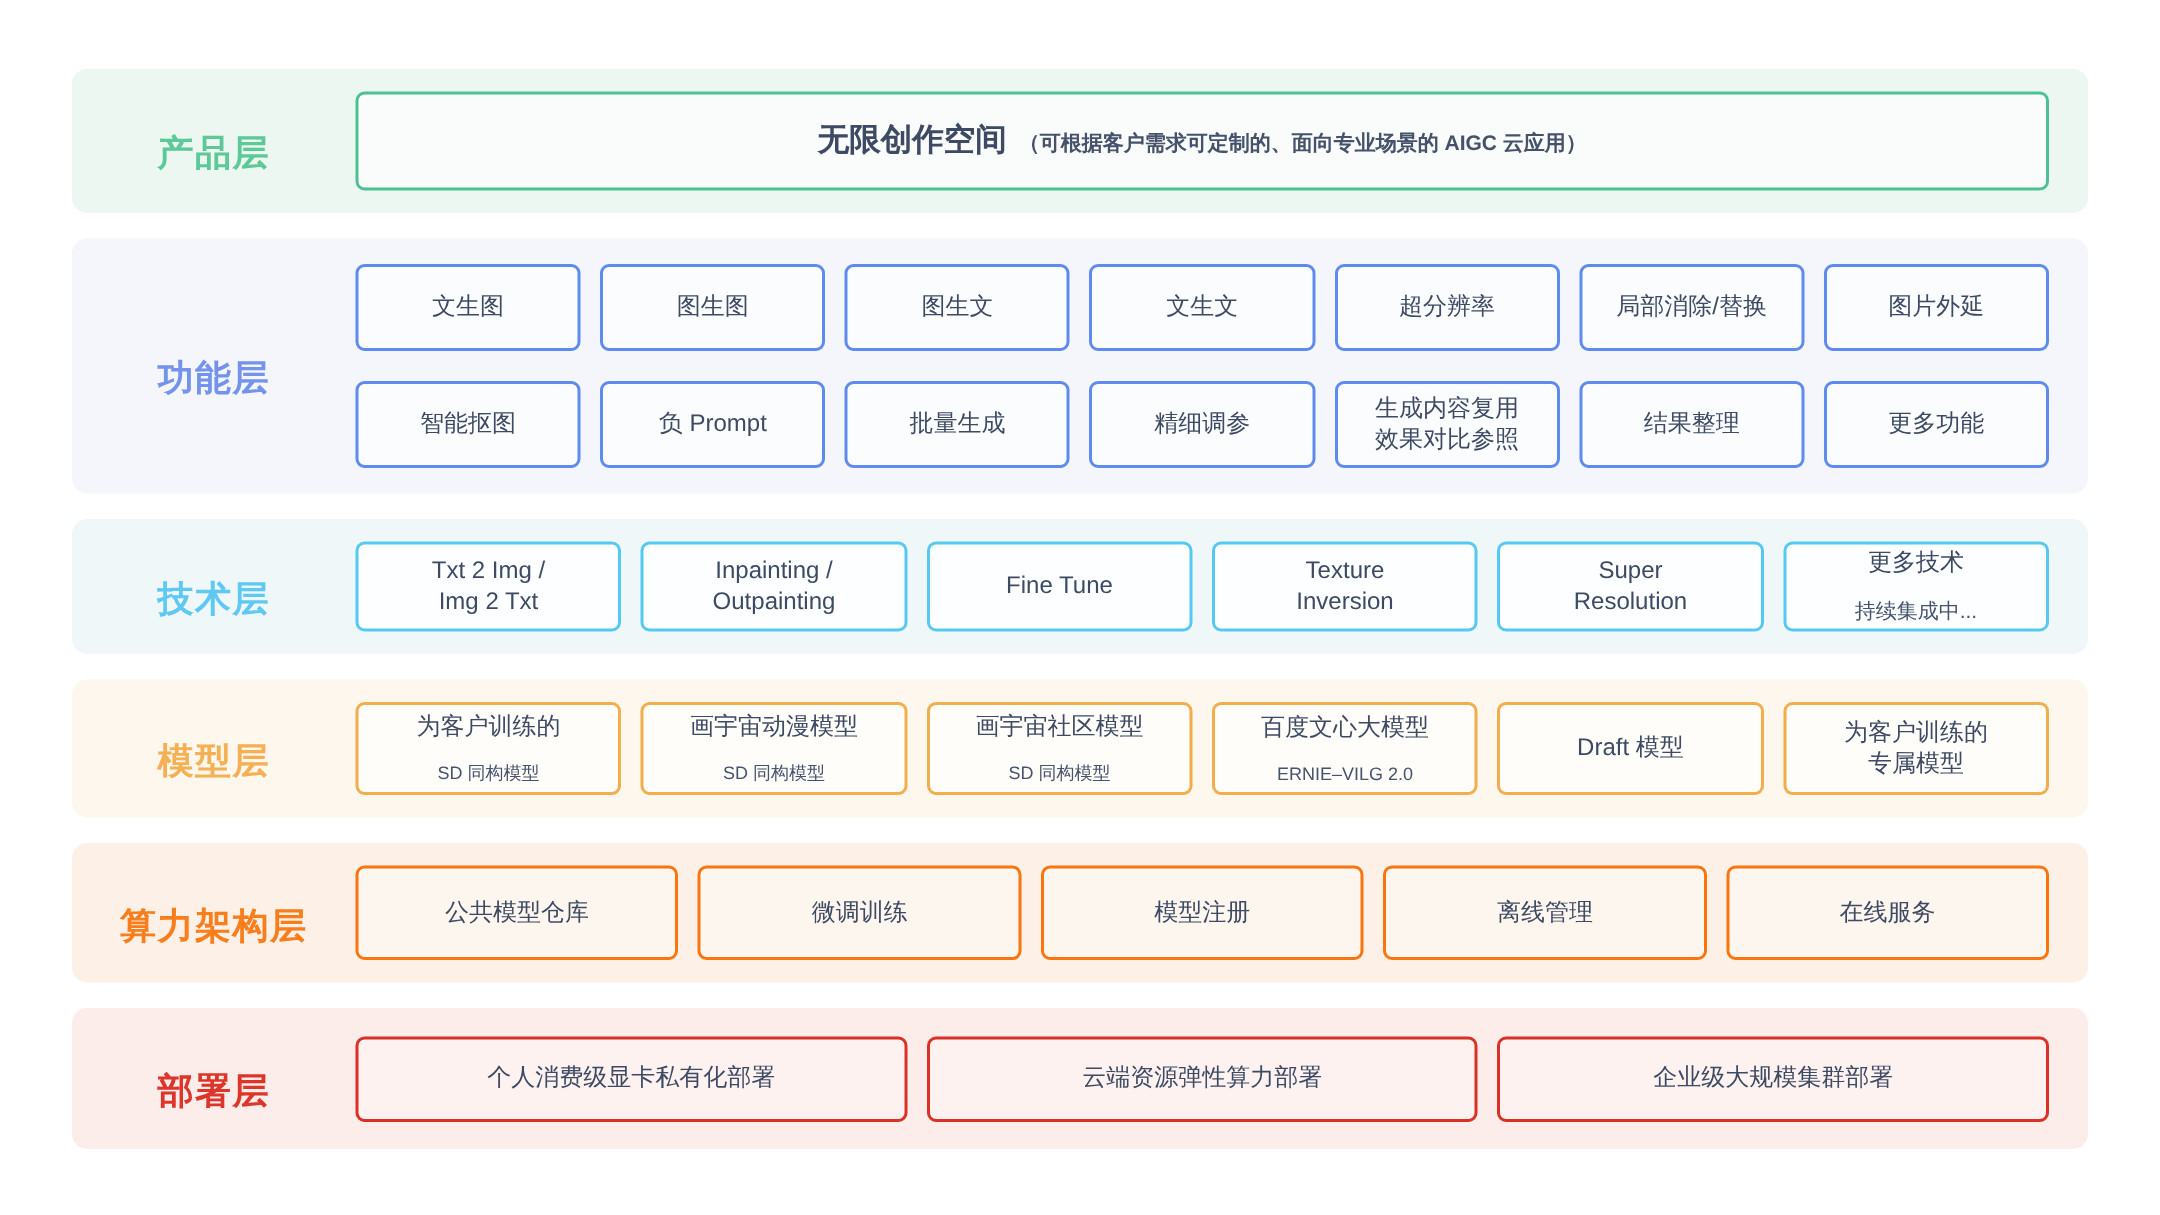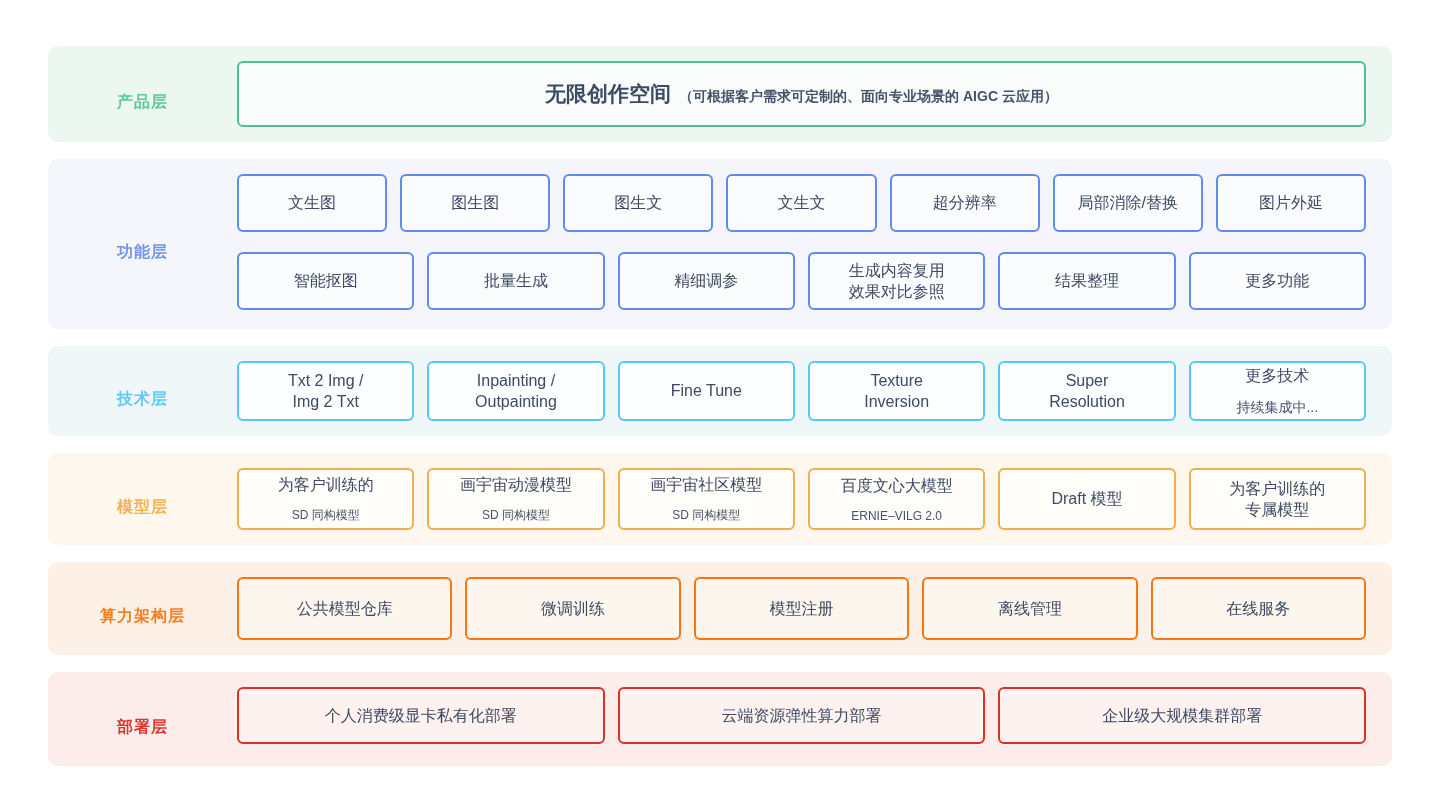--- a/index.html
+++ b/index.html
@@ -14,27 +14,27 @@
     padding: 46px 48px 0 48px;
   }
   .layer-band {
     display: flex; align-items: stretch;
     border-radius: 10px;
     background: var(--band-bg);
   }
   .layer-label {
     width: 189px; flex: 0 0 189px;
     display: flex; align-items: center; justify-content: center;
-    font-size: 16px; font-weight: 700; letter-spacing: 1px;
+    font-size: 24px; font-weight: 700; letter-spacing: 1px;
     color: var(--label-color);
     margin-top: 16px;
   }
   .layer-content {
     flex: 1;
-    display: flex; flex-direction: column; 
+    display: flex; flex-direction: column; justify-content: center;
     gap: 20px;
     padding: 15px 26px 15px 0;
   }
   .node-row { display: flex; gap: 13px; }
   .node-box {
     flex: 1; min-width: 0;
     display: flex; flex-direction: column; align-items: center; justify-content: center;
     background: var(--box-bg);
     border: 2px solid var(--accent);
     border-radius: 6px;
@@ -122,20 +122,25 @@
           </div>
         </div>
         <div class="node-row">
           <div class="node-box">
             <div class="node-main">
               <div class="node-line">智能抠图</div>
             </div>
           </div>
           <div class="node-box">
             <div class="node-main">
+              <div class="node-line">负 Prompt</div>
+            </div>
+          </div>
+          <div class="node-box">
+            <div class="node-main">
               <div class="node-line">批量生成</div>
             </div>
           </div>
           <div class="node-box">
             <div class="node-main">
               <div class="node-line">精细调参</div>
             </div>
           </div>
           <div class="node-box">
             <div class="node-main">

